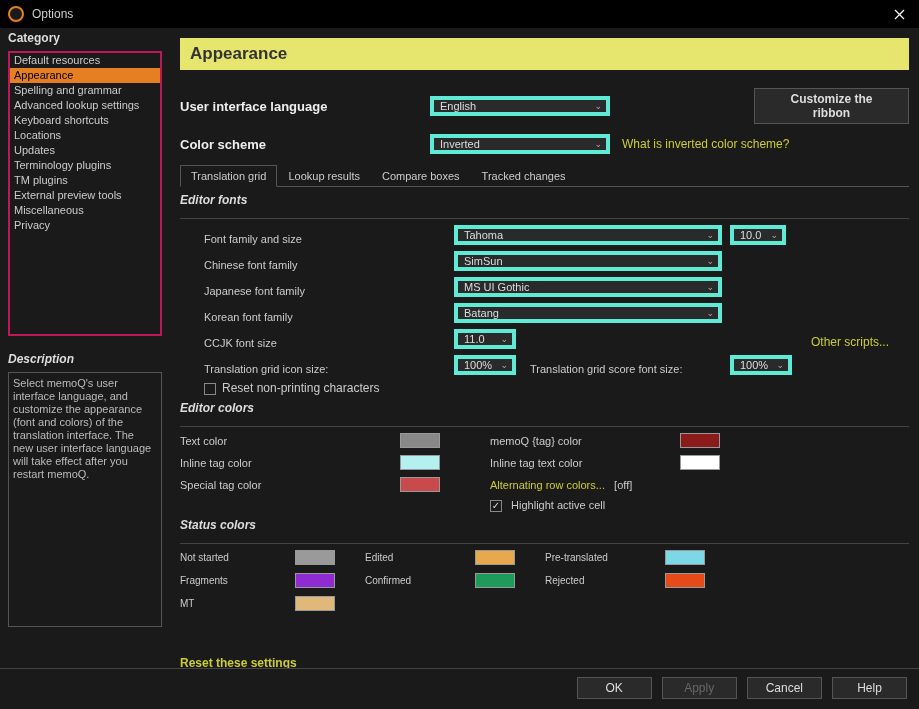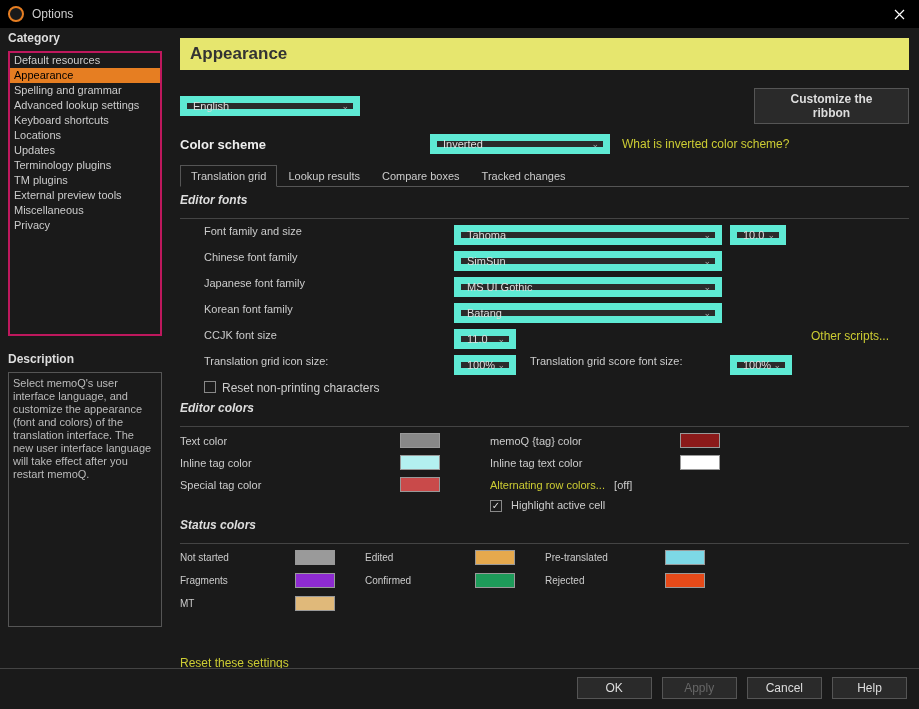--- a/index.html
+++ b/index.html
@@ -64,20 +64,21 @@
   cursor: pointer;
   line-height: 13px;
 }
 .category-item.selected { background: #e67e22; color: #000; }
 .description-label {
   font-size: 12px;
   font-weight: bold;
   margin-top: 16px;
   margin-bottom: 6px;
   color: #ddd;
+  font-style: italic;
 }
 .description-box {
   border: 1px solid #555;
   padding: 4px;
   font-size: 11px;
   color: #bbb;
   line-height: 13px;
   height: 255px;
 }
 .main-panel {
@@ -100,21 +101,21 @@
   margin-bottom: 10px;
 }
 .form-row .lbl-strong {
   width: 250px;
   font-weight: bold;
   color: #eee;
   font-size: 13px;
 }
 .select {
   background: #2a2a2a;
-  border: 7px solid #5eead4;
+  border: 4px solid #5eead4;
   color: #ddd;
   height: 20px;
   padding: 0 20px 0 6px;
   font-size: 11px;
   position: relative;
   display: inline-flex;
   align-items: center;
 }
 .select .caret {
   position: absolute;
@@ -159,21 +160,21 @@
   font-style: italic;
   color: #ddd;
   font-size: 12px;
   border-bottom: 1px solid #444;
   margin-top: 6px;
   margin-bottom: 6px;
   padding-bottom: 11px;
 }
 .setting-row {
   display: flex;
-  align-items: flex-start;
+  align-items: flex-end;
   margin-bottom: 6px;
   padding-left: 24px;
 }
 .setting-row .lbl {
   width: 250px;
   font-size: 11px;
   color: #ccc;
 }
 .color-swatch {
   width: 40px;
@@ -210,21 +211,21 @@
   padding: 0 12px;
 }
 .footer-bar .btn, .customize-btn {
   min-width: 75px;
   text-align: center;
 }
 .customize-btn { width: 155px; font-weight: bold; }
 .reset-link {
   color: #cccc33;
   font-size: 12px;
-  font-weight: normal;
+  font-weight: bold;
   margin-top: 45px;
   cursor: pointer;
   display: inline-block;
 }
 .editor-colors-grid {
   display: grid;
   grid-template-columns: 220px 50px 40px 190px 50px;
   row-gap: 7px;
   align-items: center;
   font-size: 11px;
@@ -261,20 +262,21 @@
         <div class="category-item">Privacy</div>
       </div>
     <div class="description-label">Description</div>
     <div class="description-box">Select memoQ's user interface language, and customize the appearance (font and colors) of the translation interface. The new user interface language will take effect after you restart memoQ.</div>
   </div>
 
   <div class="main-panel">
     <div class="page-header">Appearance</div>
 
     <div class="form-row">
+      <div class="lbl-strong">User interface language</div>
       <div class="select" style="width:180px">
         <span>English</span>
         <span class="caret">⌄</span>
       </div>
       <div style="flex:1"></div>
       <button class="btn customize-btn">Customize the ribbon</button>
     </div>
 
     <div class="form-row">
       <div class="lbl-strong">Color scheme</div>

